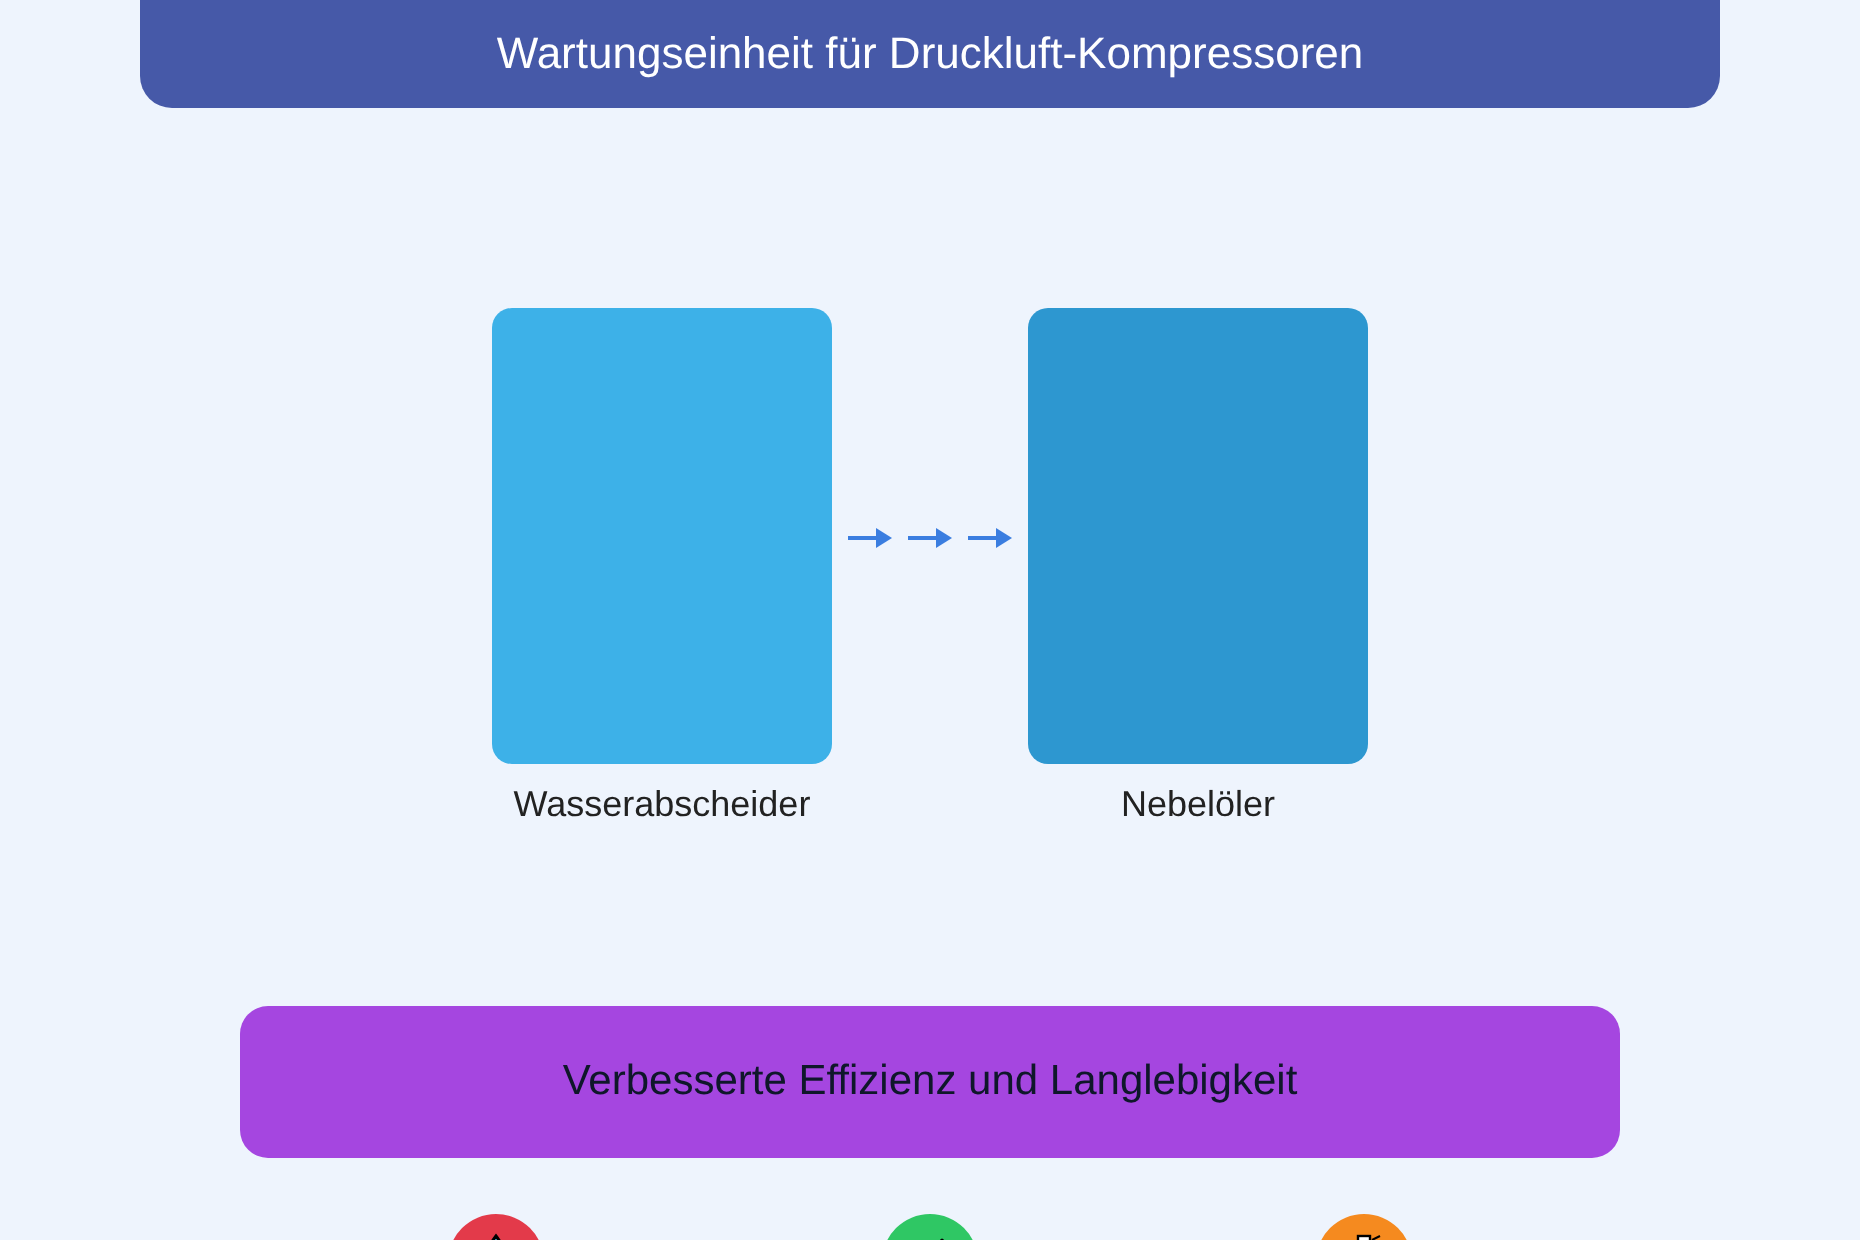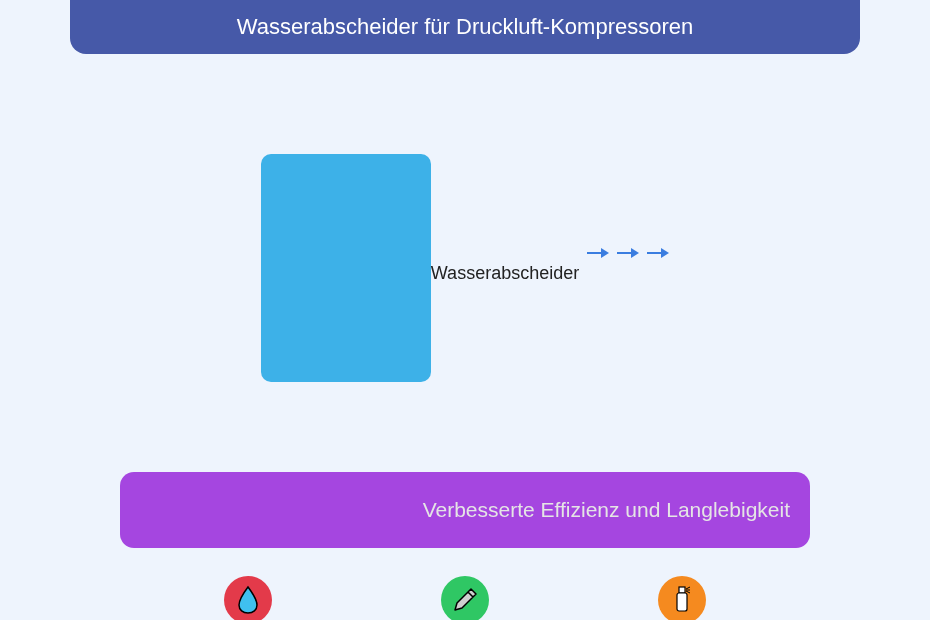--- a/index.html
+++ b/index.html
@@ -23,21 +23,21 @@
     .flow-section {
       display: flex;
       align-items: center;
       justify-content: center;
       gap: 8px;
       margin-top: 100px;
       padding: 0 60px;
     }
     .flow-item {
       display: flex;
-      flex-direction: row;
+      flex-direction: column;
       align-items: center;
     }
     .flow-box {
       width: 170px;
       height: 228px;
       border-radius: 10px;
     }
     .flow-box.c1 { background: #3db1e8; }
     .flow-box.c2 { background: #4d7ee6; }
     .flow-box.c3 { background: #3a63d8; }
@@ -50,22 +50,22 @@
     }
     .arrow {
       display: flex;
       align-items: center;
       margin-bottom: 30px;
     }
     .arrow svg { display: block; }
     .result-bar {
       margin: 90px 120px 0;
       background: #a546e0;
-      color: #e5e5e5;
-      text-align: right;
+      color: #0f172a;
+      text-align: center;
       padding: 26px 20px;
       border-radius: 14px;
       font-size: 21px;
       font-weight: 400;
     }
     .icon-row {
       display: flex;
       justify-content: space-around;
       align-items: center;
       margin: 28px 140px 0;
@@ -79,21 +79,21 @@
       justify-content: center;
     }
     .icon-circle.red { background: #e33a4a; }
     .icon-circle.green { background: #2fc764; }
     .icon-circle.orange { background: #f58a1f; }
   </style>
 </head>
 <body>
 
 <div class="header-bar">
-  <span>Wasserabscheider für Druckluft-Kompressoren</span>
+  <span>Wartungseinheit für Druckluft-Kompressoren</span>
 </div>
 
 <div class="flow-section">
   <div class="flow-item">
     <div class="flow-box c1"></div>
     <div class="flow-label">Wasserabscheider</div>
   </div>
 
   <div class="arrow">
     <svg width="22" height="16" viewBox="0 0 22 16">
@@ -111,20 +111,24 @@
   </div>
 
 
   <div class="arrow">
     <svg width="22" height="16" viewBox="0 0 22 16">
         <line x1="0" y1="8" x2="14" y2="8" stroke="#3a7de0" stroke-width="2"></line>
         <polygon points="14,3 22,8 14,13" fill="#3a7de0"></polygon>
       </svg>
   </div>
 
+  <div class="flow-item">
+    <div class="flow-box c4"></div>
+    <div class="flow-label">Nebelöler</div>
+  </div>
 </div>
 
 <div class="result-bar">
   <span>Verbesserte Effizienz und Langlebigkeit</span>
 </div>
 
 <div class="icon-row">
   <div class="icon-circle red">
     <svg width="26" height="30" viewBox="0 0 26 30">
       <path d="M13 2 C13 2 4 14 4 20 C4 25 8 28 13 28 C18 28 22 25 22 20 C22 14 13 2 13 2 Z" fill="#3fc0ef" stroke="#000" stroke-width="1.5"></path>

